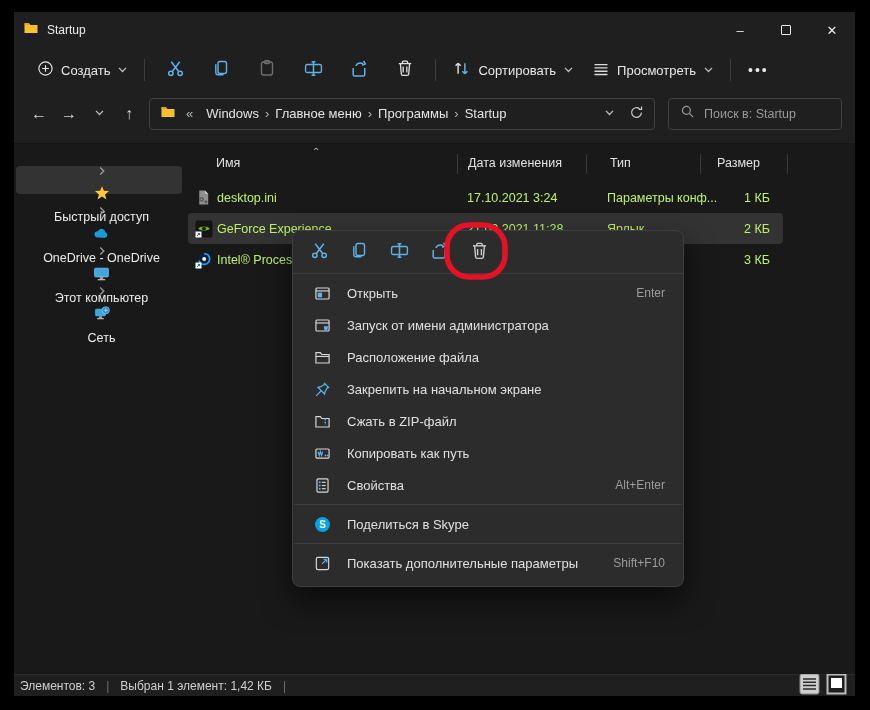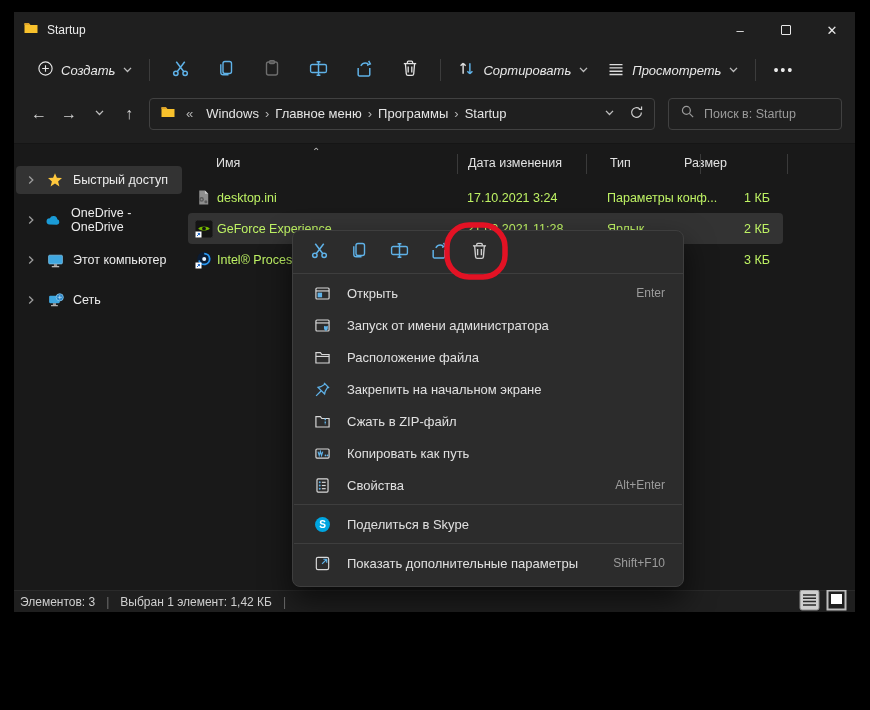--- a/index.html
+++ b/index.html
@@ -1,32 +1,32 @@
 <!DOCTYPE html>
 <html><head>
 <meta charset="utf-8">
 <style>
   * { margin:0; padding:0; box-sizing:border-box; }
   html,body { width:870px; height:710px; background:#000; overflow:hidden;
               font-family:"Liberation Sans", sans-serif; color:#e8e8e8; }
   .stage { position:relative; width:870px; height:710px; background:#000; }
 
-  .window { position:absolute; left:14px; top:12px; width:841px; height:600px;
+  .window { position:absolute; left:14px; top:12px; width:841px; height:684px;
             background:#1f1f1f; display:flex; flex-direction:column; }
 
   
   .titlebar { height:36px; display:flex; align-items:center; padding-left:9px; flex:0 0 auto; }
   .titlebar .app-title { font-size:12px; margin-left:8px; color:#ececec; }
   .controls { margin-left:auto; display:flex; height:100%; }
   .ctrl { width:46px; display:flex; align-items:center; justify-content:center;
           font-size:13px; color:#e8e8e8; cursor:default; }
   .maxbox { width:10px; height:10px; border:1.2px solid #e8e8e8; border-radius:1px; }
 
   
-  .toolbar { height:44px; display:flex; align-items:center; padding:0 14px; flex:0 0 auto;font-style:italic; }
+  .toolbar { height:44px; display:flex; align-items:center; padding:0 14px; flex:0 0 auto; }
   .tbtn { display:flex; align-items:center; gap:7px; padding:6px 9px; border-radius:4px; font-size:13px; }
   .tbtn .chev { color:#bdbdbd; }
   .ibtn { width:46px; height:34px; display:flex; align-items:center; justify-content:center; border-radius:4px; }
   .tsep { width:1px; height:22px; background:#3c3c3c; margin:0 7px; }
   .more-dots { font-size:14px; letter-spacing:2px; color:#e8e8e8; padding:0 10px; }
 
   
   .navrow { height:51px; display:flex; align-items:center; padding:0 10px 8px 10px; flex:0 0 auto; }
   .navbtn { width:30px; height:30px; display:flex; align-items:center; justify-content:center;
             font-size:16px; color:#d2d2d2; border-radius:4px; }
@@ -39,30 +39,30 @@
   .searchbox { width:174px; height:32px; border:1px solid #414141; border-radius:4px; margin-left:13px;
                display:flex; align-items:center; gap:9px; padding:8px 11px; }
   .searchbox input { background:transparent; border:none; outline:none; width:120px;
                      font-family:"Liberation Sans",sans-serif; font-size:12.5px; color:#e0e0e0; }
   .searchbox input::placeholder { color:#9a9a9a; }
 
   
   .content { flex:1 1 auto; display:flex; background:#191919; border-top:1px solid #151515; position:relative; }
   .sidebar { width:170px; padding-top:22px; flex:0 0 auto; }
   .sb-item { height:28px; margin:0 2px 12px 2px; display:flex; align-items:center; gap:9px;
-             padding:0 4px 0 9px; border-radius:4px; font-size:12.5px; color:#ececec; }
+             padding:0 4px 0 9px; border-radius:4px; font-size:12.5px; color:#ececec;flex-direction:column; }
   .sb-item.selected { background:#333333; }
   .sb-item .sb-chev { width:12px; display:flex; justify-content:center; }
   .sb-item .sb-ic { width:18px; display:flex; justify-content:center; }
 
   .filearea { flex:1 1 auto; position:relative; }
   .lv-header { position:absolute; left:0; top:8px; height:26px; width:100%; font-size:12.5px; color:#e2e2e2; }
   .lv-header .h { position:absolute; top:4px; }
   .h-name { left:32px; } .h-date { left:284px; } .h-type { left:426px; }
-  .h-size { left:500px; width:86px; }
+  .h-size { left:490px; width:86px; text-align:right; }
   .h-sort { position:absolute; left:128px; top:-6px; color:#bdbdbd; font-size:10px; }
   .h-sep { position:absolute; top:2px; width:1px; height:20px; background:#3a3a3a; }
 
   .rows { position:absolute; left:0; top:38px; width:100%; }
   .row { position:relative; margin-left:4px; width:595px; height:31px; border-radius:4px; font-size:12.5px; color:#bef264; }
   .row.selected { background:#333333; }
   .cell { position:absolute; top:50%; transform:translateY(-50%); white-space:nowrap; }
   .c-icon { left:7px; width:18px; height:18px; }
   .c-name { left:29px; } .c-date { left:279px; } .c-type { left:419px; }
   .c-size { right:13px; text-align:right; }

